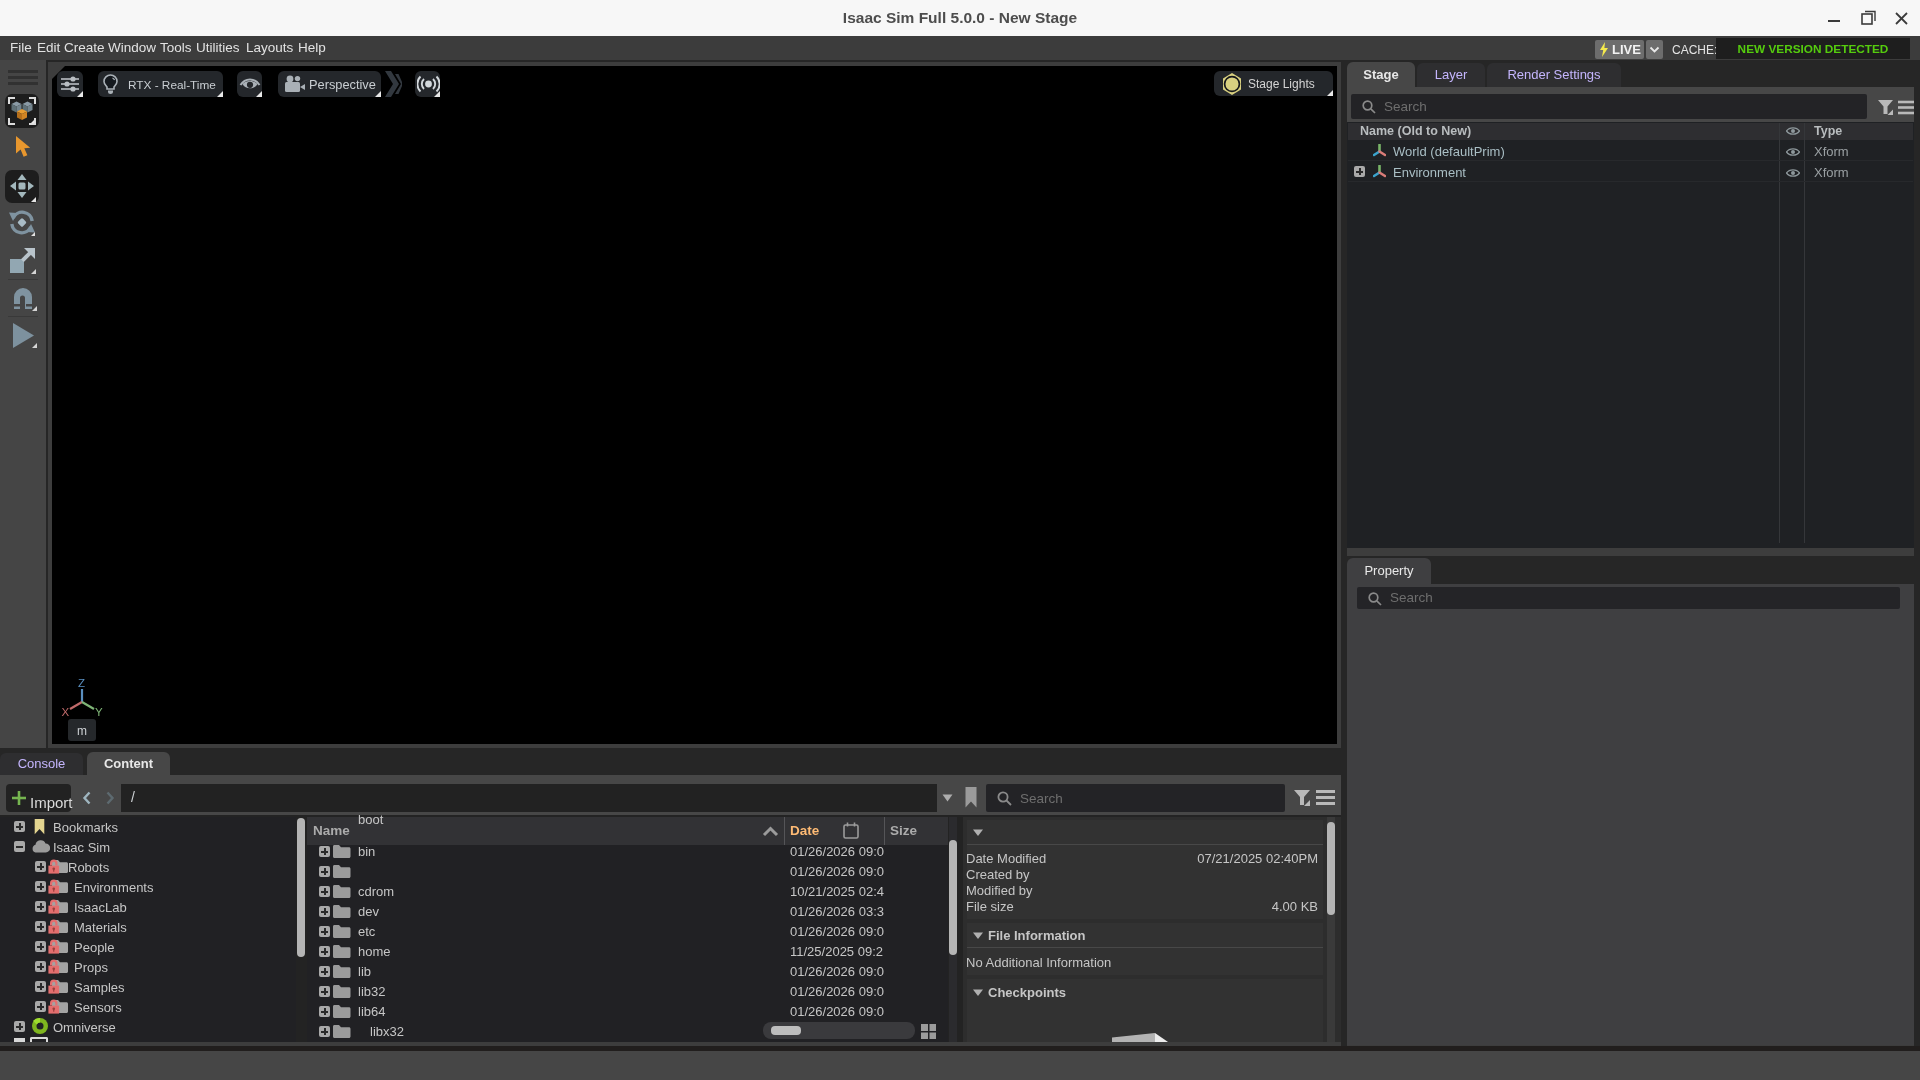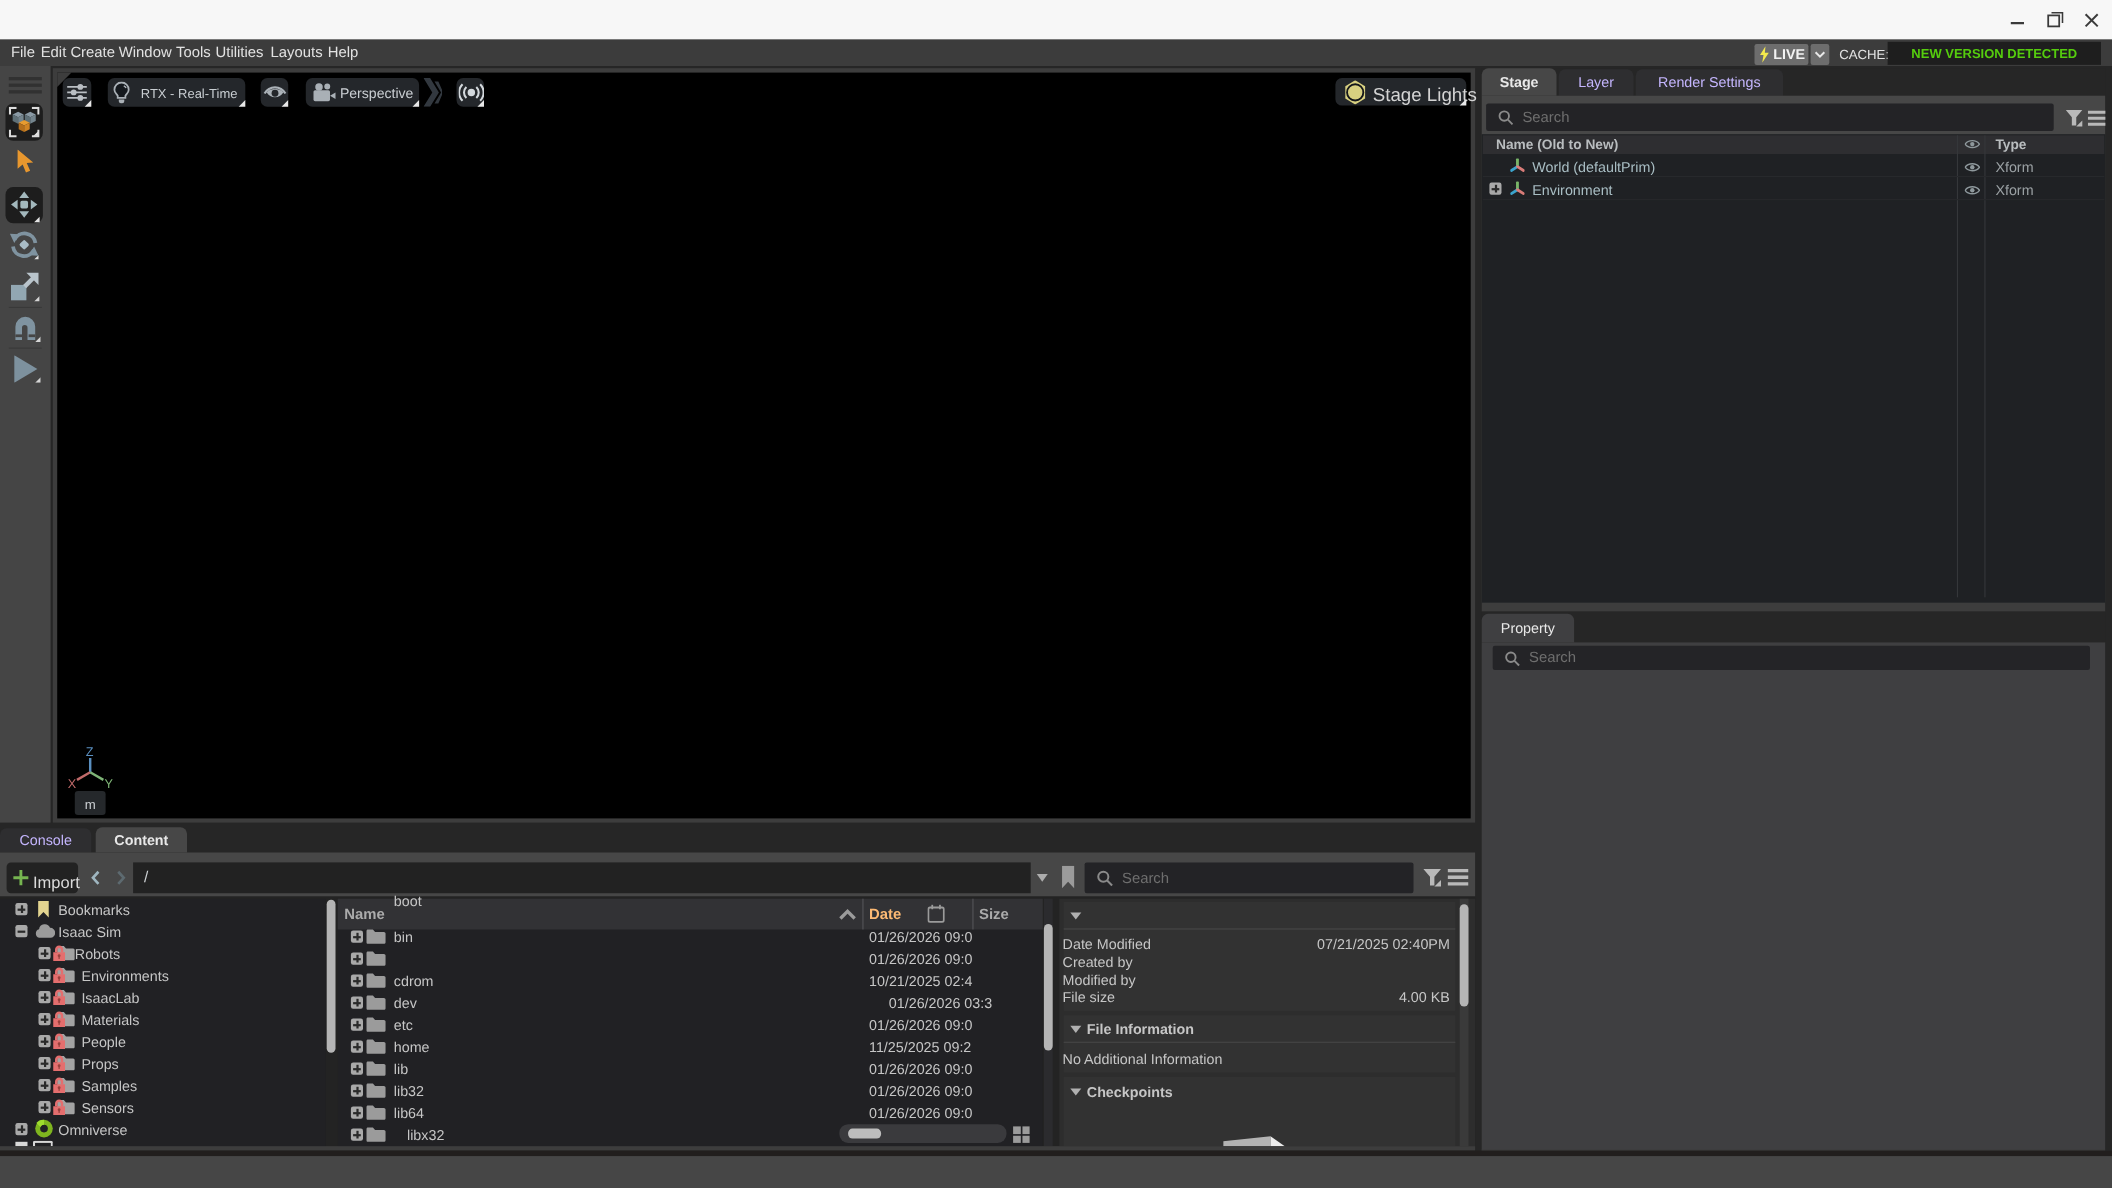--- a/index.html
+++ b/index.html
@@ -89,20 +89,21 @@
       <circle cx="7" cy="5" r="2" fill="#8e989c"></circle>
     </g>
     <g id="sym-mag">
       <circle cx="6" cy="6" r="4.2" fill="none" stroke="#7b7b7b" stroke-width="1.7"></circle>
       <line x1="9.2" y1="9.2" x2="13.5" y2="13.5" stroke="#7b7b7b" stroke-width="1.7"></line>
     </g>
   </defs>
 </svg>
 <div id="app">
   <div class="abs" id="titlebar"></div>
+  <div class="abs" id="title-text">Isaac Sim Full 5.0.0 - New Stage</div>
 
   <svg class="abs" style="left:1820px;top:6px;" width="95" height="24" viewBox="0 0 95 24">
     <line x1="8" y1="15" x2="20" y2="15" stroke="#3a3a3a" stroke-width="2"></line>
     <rect x="42" y="8" width="10" height="10" fill="none" stroke="#3a3a3a" stroke-width="1.6"></rect>
     <polyline points="45,5.5 55,5.5 55,15" fill="none" stroke="#3a3a3a" stroke-width="1.4"></polyline>
     <line x1="76" y1="7" x2="87" y2="18" stroke="#3a3a3a" stroke-width="1.8"></line>
     <line x1="87" y1="7" x2="76" y2="18" stroke="#3a3a3a" stroke-width="1.8"></line>
   </svg>
   <div class="abs" id="menubar"></div>
   <div class="menu-item" style="left:10px;">File</div>
@@ -261,21 +262,21 @@
     <path d="M 3.5,1.5 A 10.5 10.5 0 0 0 3.5,16.5" fill="none" stroke="#d3d8dc" stroke-width="1.9"></path>
     <path d="M 19.5,1.5 A 10.5 10.5 0 0 1 19.5,16.5" fill="none" stroke="#d3d8dc" stroke-width="1.9"></path>
   </svg>
   <div class="corner" style="left:434px;top:91px;border-width:0 0 6px 6px;border-color:transparent transparent #e8e8e8 transparent;"></div>
 
   <div class="vbtn" style="left:1214px;top:71px;width:119px;height:25px;"></div>
   <svg class="abs" style="left:1221px;top:73px;" width="22" height="22" viewBox="0 0 22 22">
     <polygon points="11,0 20,5.5 20,16.5 11,22 2,16.5 2,5.5" fill="#d8d080"></polygon>
     <circle cx="11" cy="11" r="7.4" fill="#d8d080" stroke="#14161a" stroke-width="1.7"></circle>
   </svg>
-  <div class="abs lbl" style="left:1248px;top:77px;color:#d4d4d4;font-size:17px;">Stage Lights</div>
+  <div class="abs lbl" style="left:1248px;top:77px;color:#d4d4d4;font-size:12px;">Stage Lights</div>
   <div class="corner" style="left:1327px;top:90px;border-width:0 0 6px 6px;border-color:transparent transparent #e8e8e8 transparent;"></div>
 
   <svg class="abs" style="left:58px;top:676px;" width="50" height="44" viewBox="0 0 50 44">
     <line x1="24" y1="26" x2="24" y2="13" stroke="#5a8fc0" stroke-width="2.2"></line>
     <line x1="24" y1="26" x2="12" y2="33" stroke="#c06a6a" stroke-width="2.2"></line>
     <line x1="24" y1="26" x2="36" y2="33" stroke="#7fb577" stroke-width="2.2"></line>
     <text x="20" y="11" fill="#5a8fc0" font-size="11.5" font-family="Liberation Sans">Z</text>
     <text x="3.5" y="40" fill="#c06a6a" font-size="11.5" font-family="Liberation Sans">X</text>
     <text x="37" y="40" fill="#7fb577" font-size="11.5" font-family="Liberation Sans">Y</text>
   </svg>
@@ -424,21 +425,21 @@
   <svg class="abs" style="left:333px;top:883px;" width="18" height="16" viewBox="0 0 18 16">
       <use href="#sym-folder"></use>
     </svg>
   <div class="trow" style="left:358px;top:884px;">cdrom</div>
   <div class="trow" style="left:790px;top:884px;">10/21/2025 02:4</div>
   <div class="plusbox plus" style="left:319px;top:906px;"></div>
   <svg class="abs" style="left:333px;top:903px;" width="18" height="16" viewBox="0 0 18 16">
       <use href="#sym-folder"></use>
     </svg>
   <div class="trow" style="left:358px;top:904px;">dev</div>
-  <div class="trow" style="left:790px;top:904px;margin-left:18px;">01/26/2026 03:3</div>
+  <div class="trow" style="left:790px;top:904px;">01/26/2026 03:3</div>
   <div class="plusbox plus" style="left:319px;top:926px;"></div>
   <svg class="abs" style="left:333px;top:923px;" width="18" height="16" viewBox="0 0 18 16">
       <use href="#sym-folder"></use>
     </svg>
   <div class="trow" style="left:358px;top:924px;">etc</div>
   <div class="trow" style="left:790px;top:924px;">01/26/2026 09:0</div>
   <div class="plusbox plus" style="left:319px;top:946px;"></div>
   <svg class="abs" style="left:333px;top:943px;" width="18" height="16" viewBox="0 0 18 16">
       <use href="#sym-folder"></use>
     </svg>

